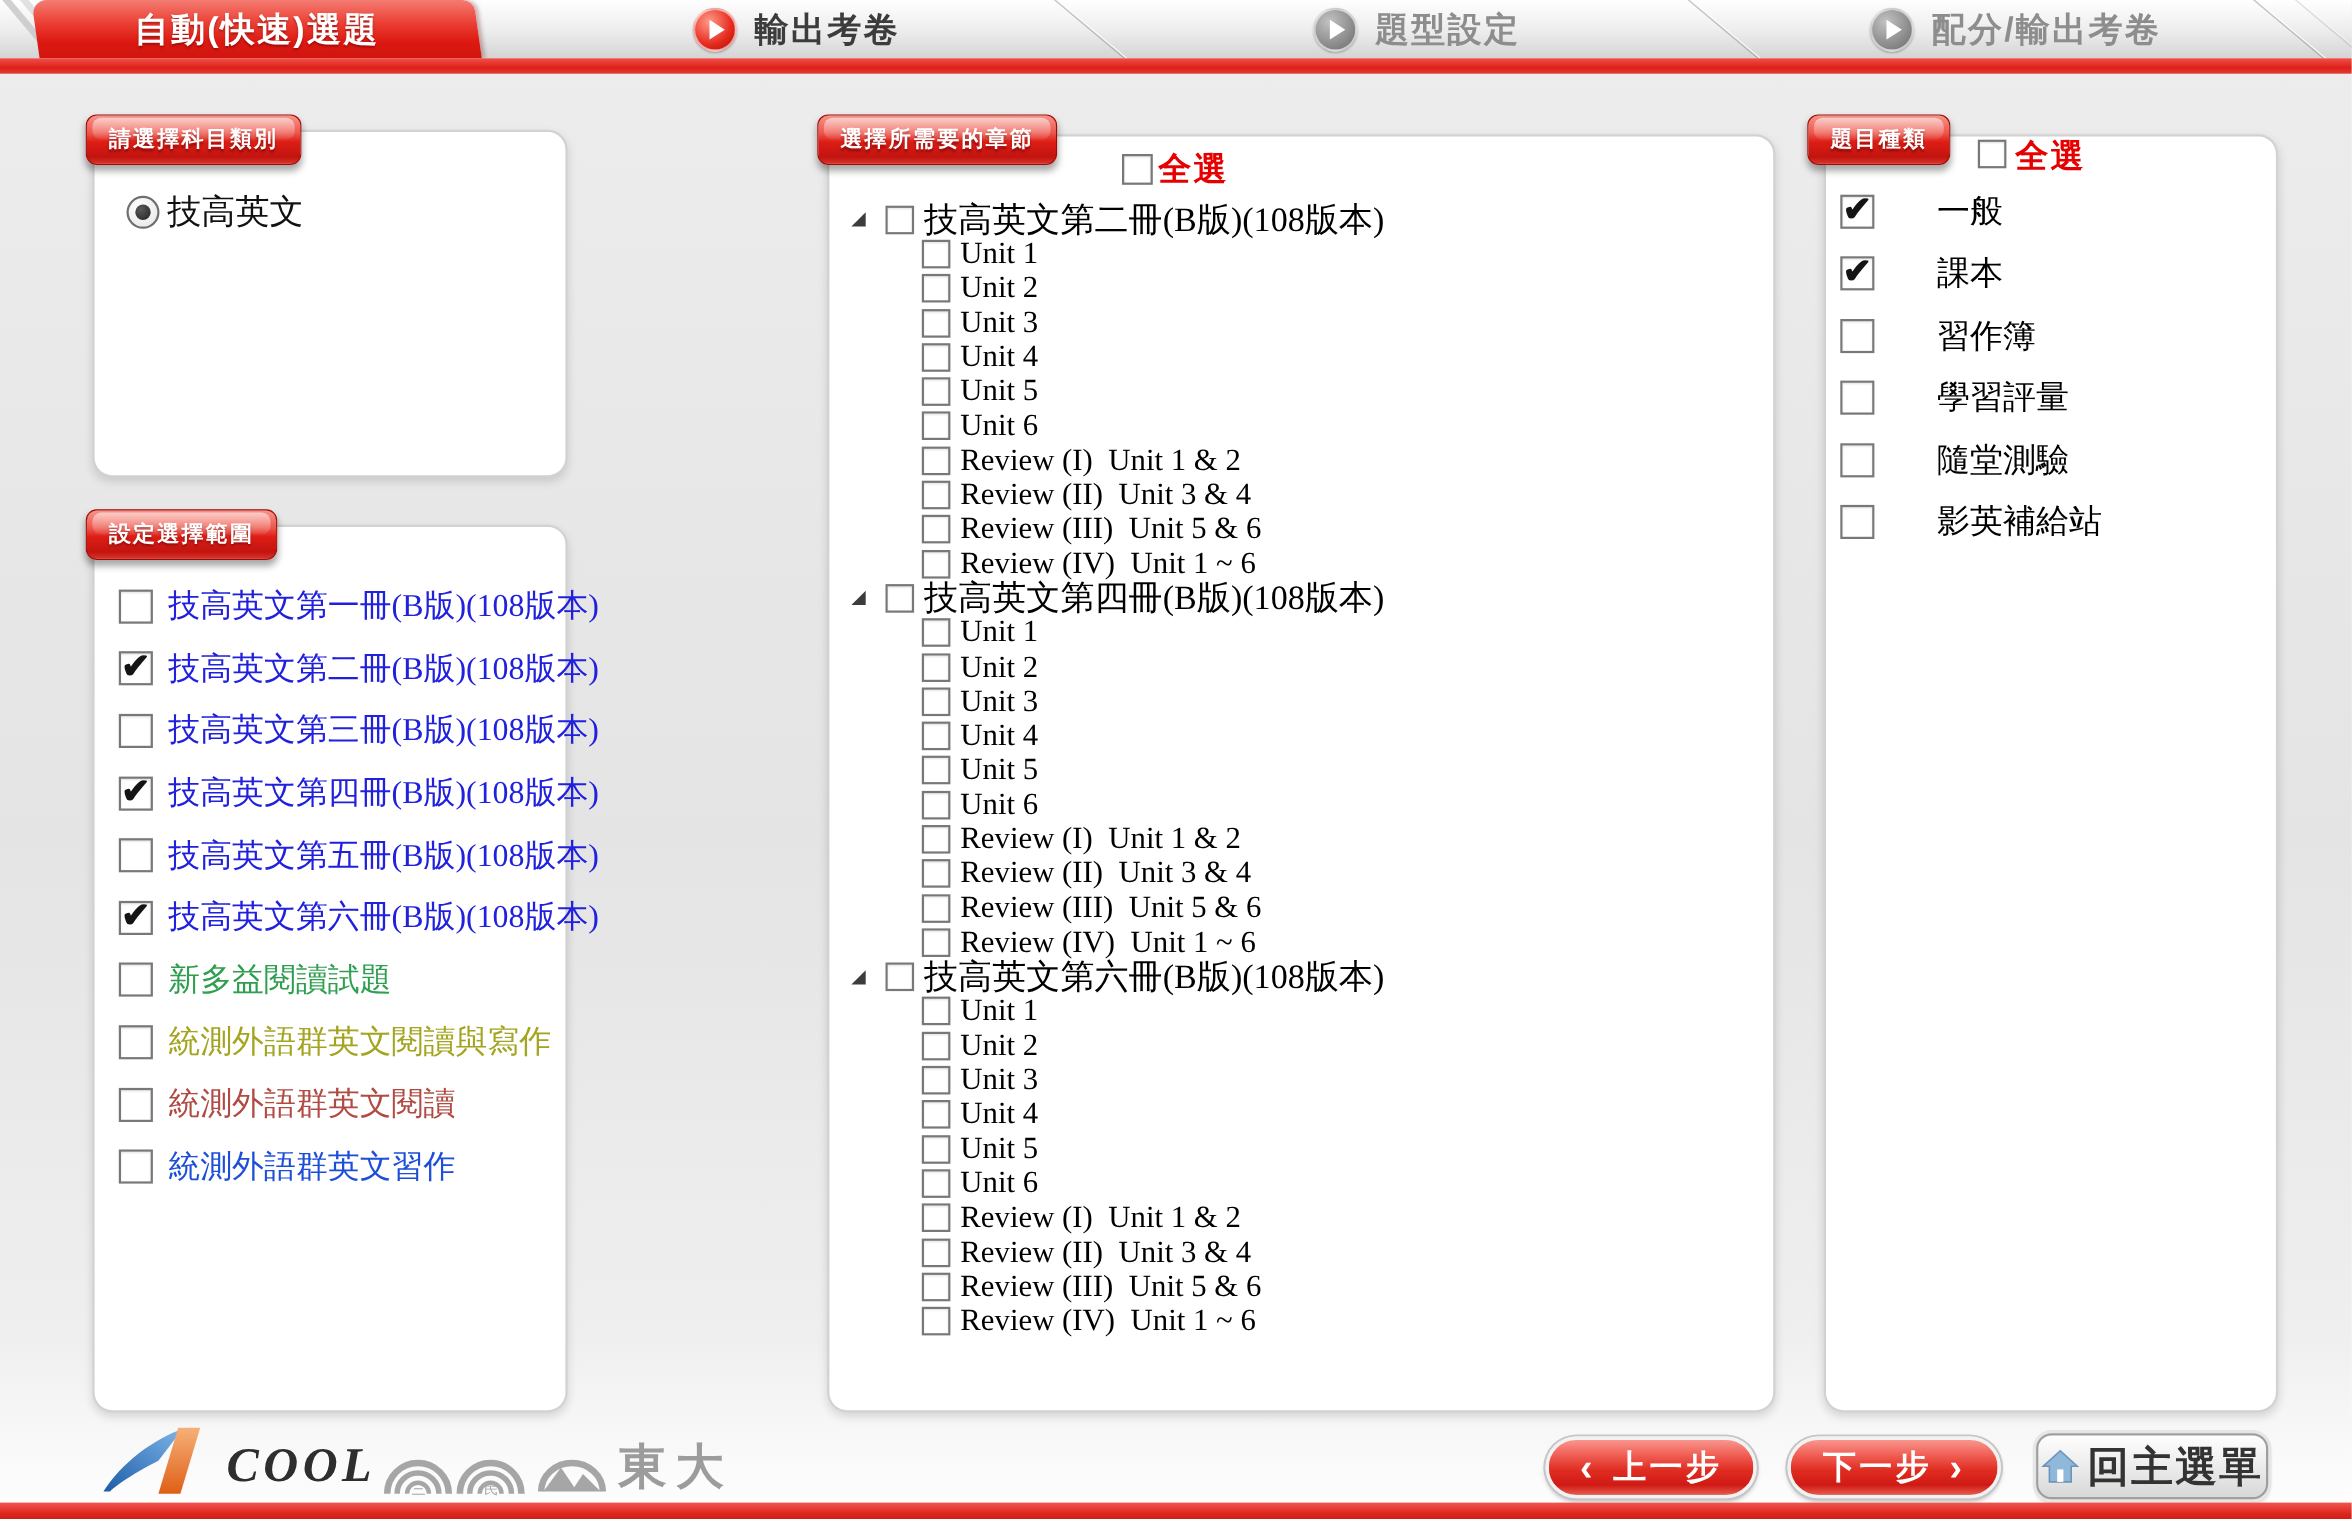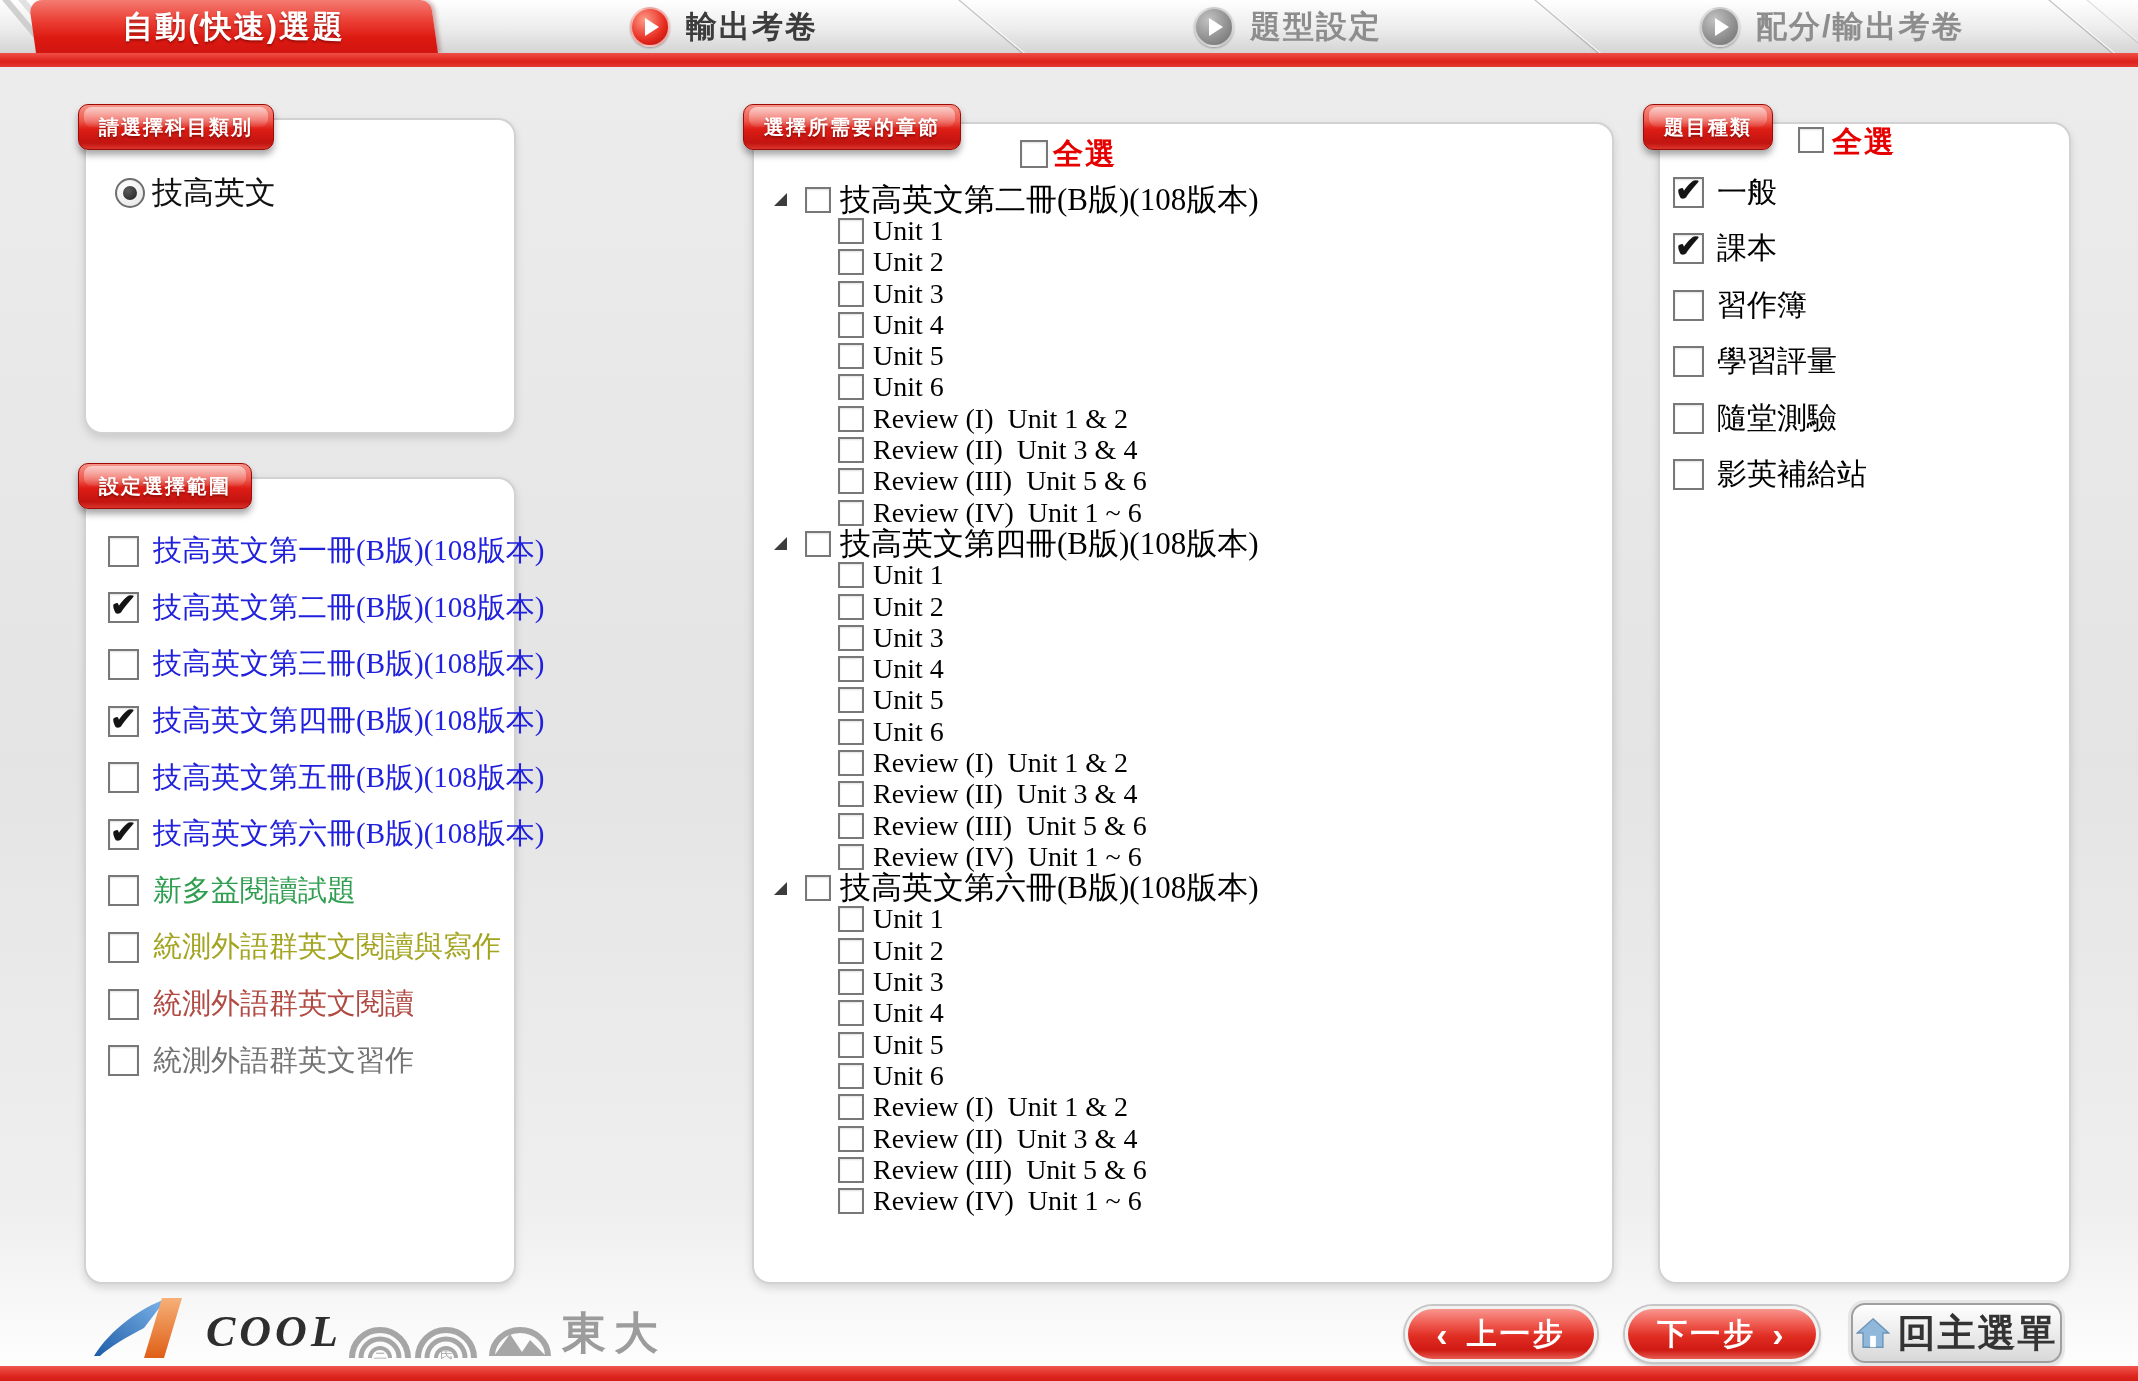--- a/index.html
+++ b/index.html
@@ -64,21 +64,21 @@
   .trow.book .expander{display:block;margin-left:8px;margin-right:18px;}
   .trow.chapter{padding-left:72px;}
   .trow .cb{margin-right:9px;}
   .trow .tlabel{font-family:"Liberation Serif","DejaVu Serif",serif;color:#000;white-space:pre;}
   .trow.book .tlabel{font-size:31px;}
   .trow.chapter .tlabel{font-size:28px;}
   
   .type-list{position:absolute;left:1673px;top:164px;width:380px;}
   .type-row{display:flex;align-items:center;height:56.5px;}
   .type-row .cb{margin-right:13px;}
-  .type-row .tylabel{font-family:"Liberation Serif","DejaVu Serif",serif;font-size:30px;color:#000;white-space:pre;}
+  .type-row .tylabel{font-family:"Liberation Serif","DejaVu Serif",serif;font-size:30px;color:#000;white-space:pre;margin-left:44px;}
   
   .logo-cool{position:absolute;left:92px;top:1296px;display:flex;align-items:flex-end;}
   .cool-text{font-family:"Liberation Serif","DejaVu Serif",serif;font-style:italic;font-weight:bold;
     font-size:44px;color:#2e2e2e;letter-spacing:4px;margin-left:6px;line-height:60px;}
   .logo-sanmin{position:absolute;left:348px;top:1314px;}
   .logo-dongda{position:absolute;left:488px;top:1308px;display:flex;align-items:flex-end;gap:10px;}
   .dongda-text{font-family:"Liberation Serif","DejaVu Serif",serif;font-size:44px;font-weight:bold;color:#9c9c9c;letter-spacing:8px;line-height:52px;}
   .btn-red{position:absolute;height:56px;border-radius:30px;box-sizing:border-box;
     background:linear-gradient(180deg,#f9968e 0%,#ef5a50 30%,#e02d22 55%,#cf1a14 82%,#e65c50 100%);
     border:3px solid #f2f2f2;box-shadow:0 0 0 2px #c6c6c6,0 3px 5px rgba(0,0,0,.28);
@@ -179,21 +179,21 @@
       <span class="rlabel" style="color: rgb(163, 164, 31);">統測外語群英文閱讀與寫作</span>
     </div>
 
     <div class="range-row">
       <span class="cb cb27"></span>
       <span class="rlabel" style="color: rgb(176, 74, 66);">統測外語群英文閱讀</span>
     </div>
 
     <div class="range-row">
       <span class="cb cb27"></span>
-      <span class="rlabel" style="color: #737373;">統測外語群英文習作</span>
+      <span class="rlabel" style="color: #1d4ed8;">統測外語群英文習作</span>
     </div>
 
 </div>
 
 <span class="cb cb24 abs" style="left:1020px;top:140px;"></span>
 <span class="selectall-label abs" style="left:1053px;top:134px;">全選</span>
 
 <div class="tree">
 
     <div class="trow book">

